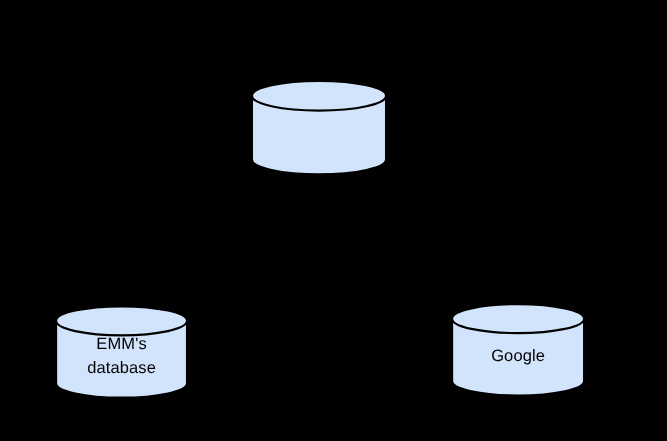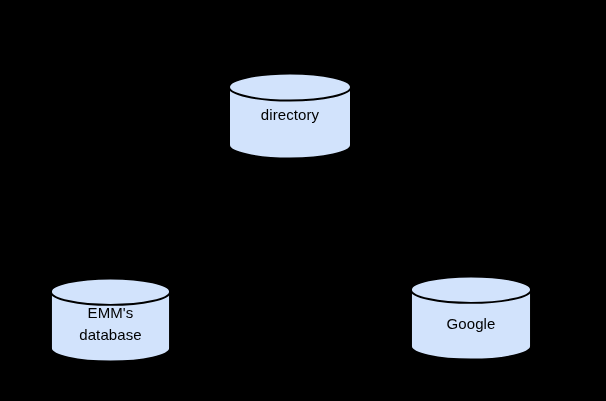--- a/index.html
+++ b/index.html
@@ -62,21 +62,20 @@
 <body>
 
 <div class="canvas">
 
   <div class="node" id="node-org-ldap">
     <svg class="cyl" viewBox="0 0 124 88" preserveAspectRatio="none">
       <path class="cyl-body" d="M 1 15 L 1 73 A 61 13.5 0 0 0 123 73 L 123 15"></path>
       <ellipse class="cyl-top" cx="62" cy="15" rx="61" ry="13.5"></ellipse>
     </svg>
     <div class="label">
-      <span class="line">directory</span>
     </div>
   </div>
 
   <div class="node" id="node-emm-db">
     <svg class="cyl" viewBox="0 0 124 88" preserveAspectRatio="none">
       <path class="cyl-body" d="M 1 15 L 1 73 A 61 13.5 0 0 0 123 73 L 123 15"></path>
       <ellipse class="cyl-top" cx="62" cy="15" rx="61" ry="13.5"></ellipse>
     </svg>
     <div class="label">
       <span class="line">EMM's</span>

